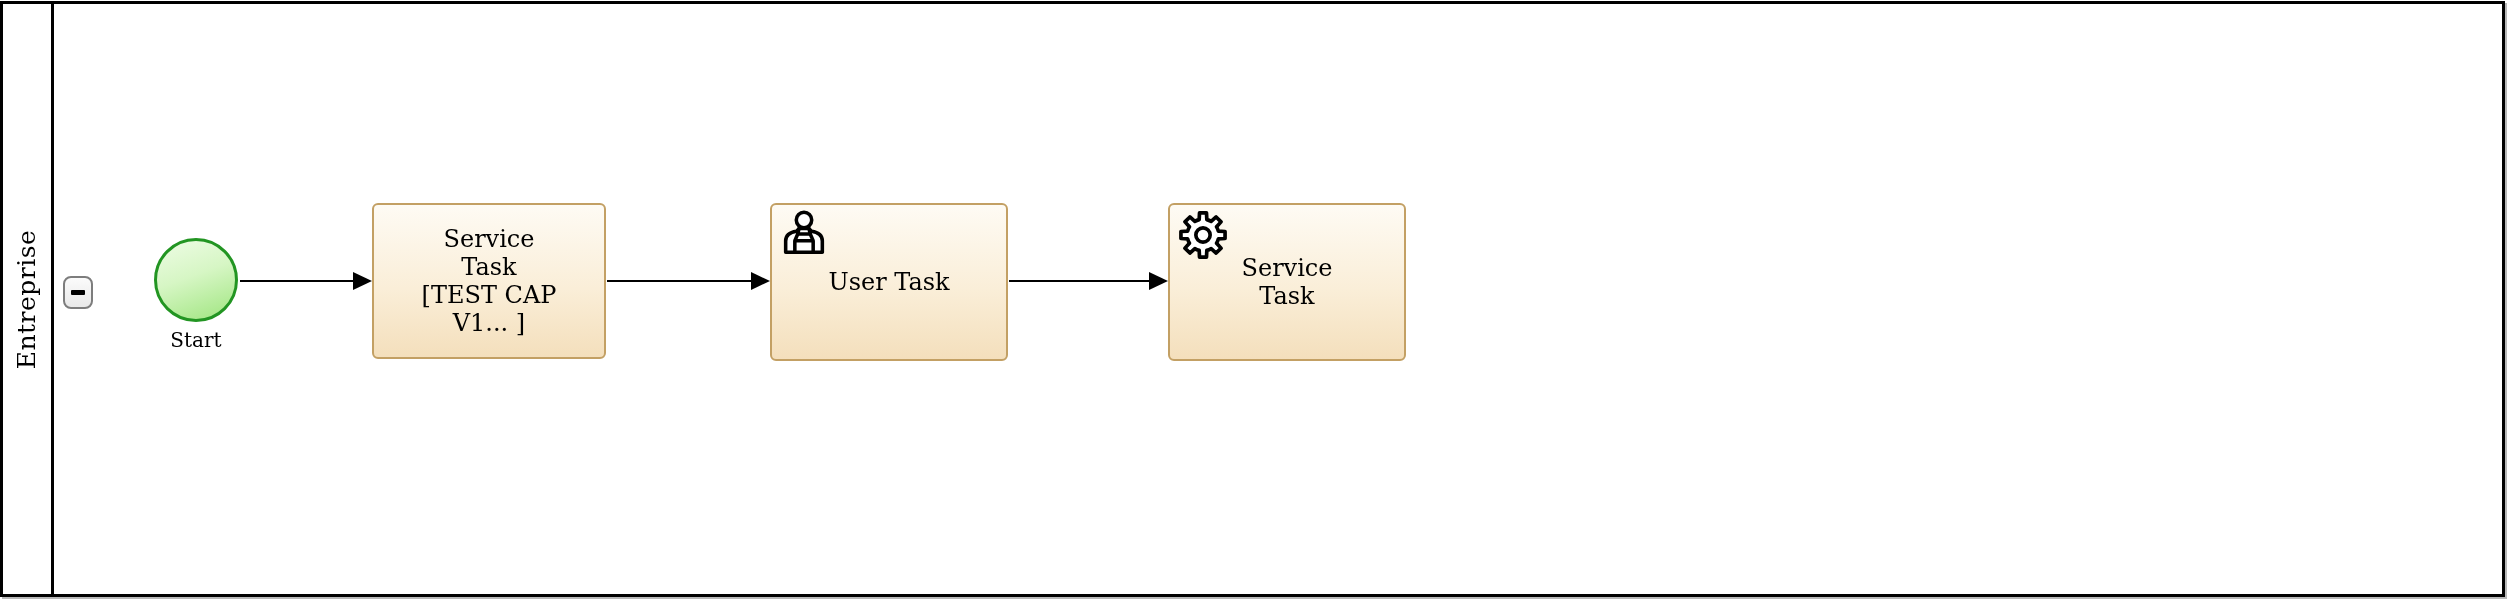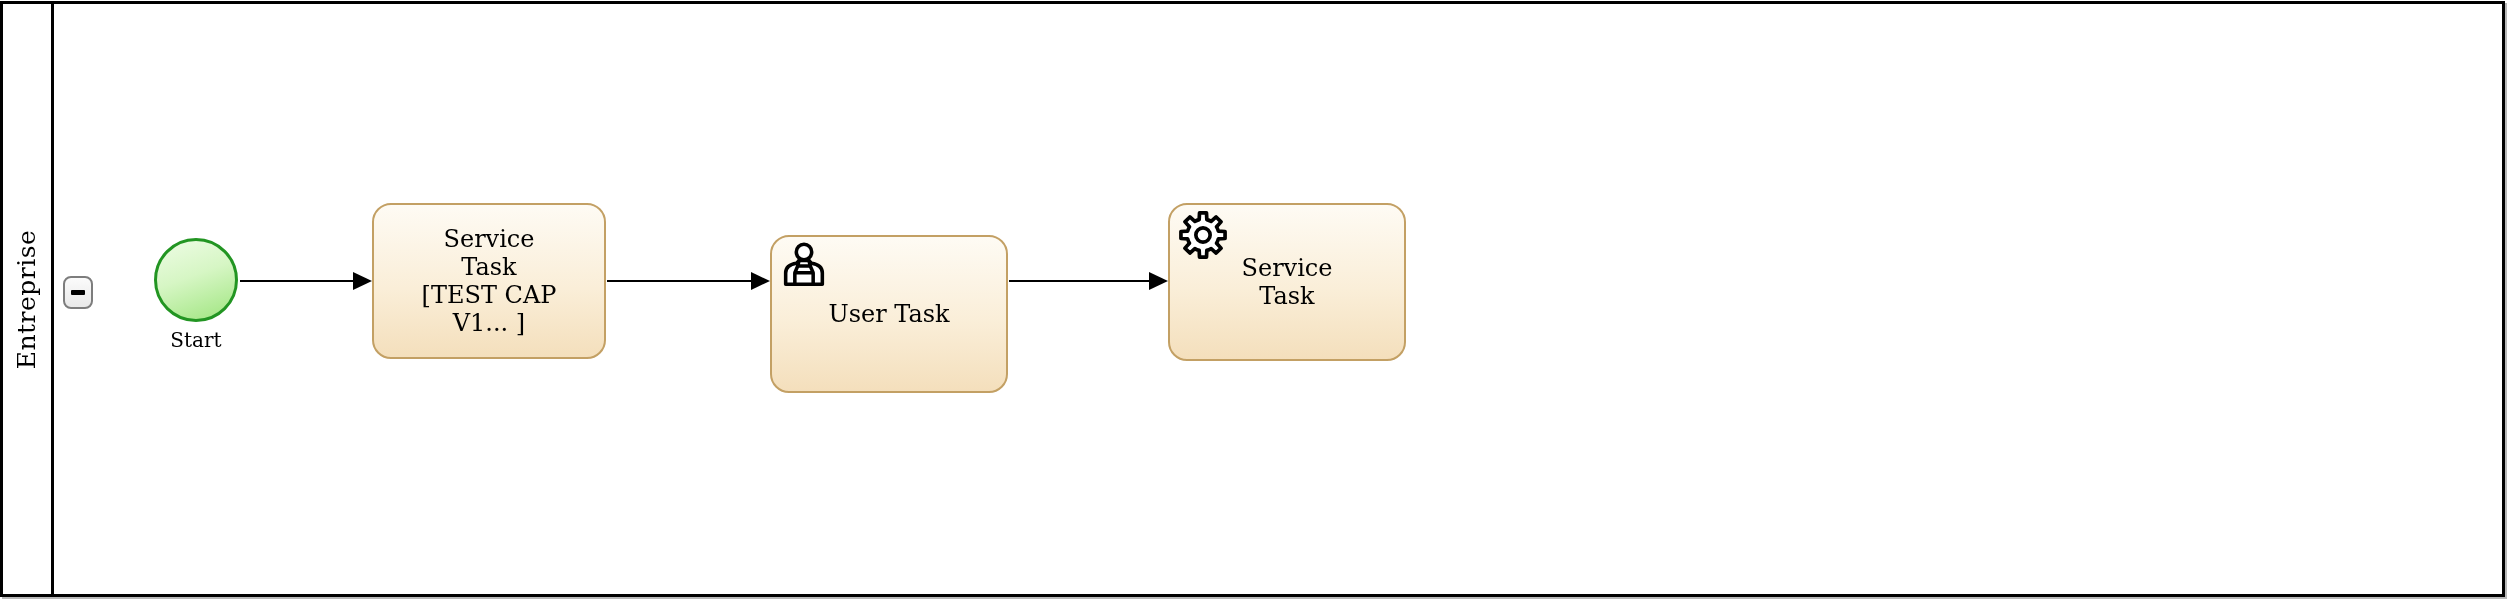--- a/index.html
+++ b/index.html
@@ -66,34 +66,34 @@
     position: absolute;
     left: 126px; top: 328px;
     width: 140px;
     text-align: center;
     font-size: 20px;
   }
   
   .task {
     position: absolute;
     border: 2.5px solid #c3a064;
-    border-radius: 19px;
+    border-radius: 6px;
     background: linear-gradient(180deg, #fefbf4 0%, #faeed8 55%, #f4dfbc 100%);
     display: flex;
     flex-direction: column;
     align-items: center;
     justify-content: center;
     text-align: center;
     font-size: 24px;
     line-height: 28px;
     box-sizing: border-box;
     cursor: pointer;
   }
   .task-1 { left: 372px; top: 203px; width: 234px; height: 156px; }
-  .task-2 { left: 770px; top: 203px; width: 238px; height: 158px; margin-top: 32px; }
+  .task-2 { left: 770px; top: 203px; width: 238px; height: 158px; }
   .task-3 { left: 1168px; top: 203px; width: 238px; height: 158px; }
   .task-icon {
     position: absolute;
     left: 7px; top: 4px;
   }
   
   .flow { position: absolute; top: 281px; height: 0; }
   .flow-line {
     position: absolute;
     left: 0; right: 15px; top: -1.4px;

